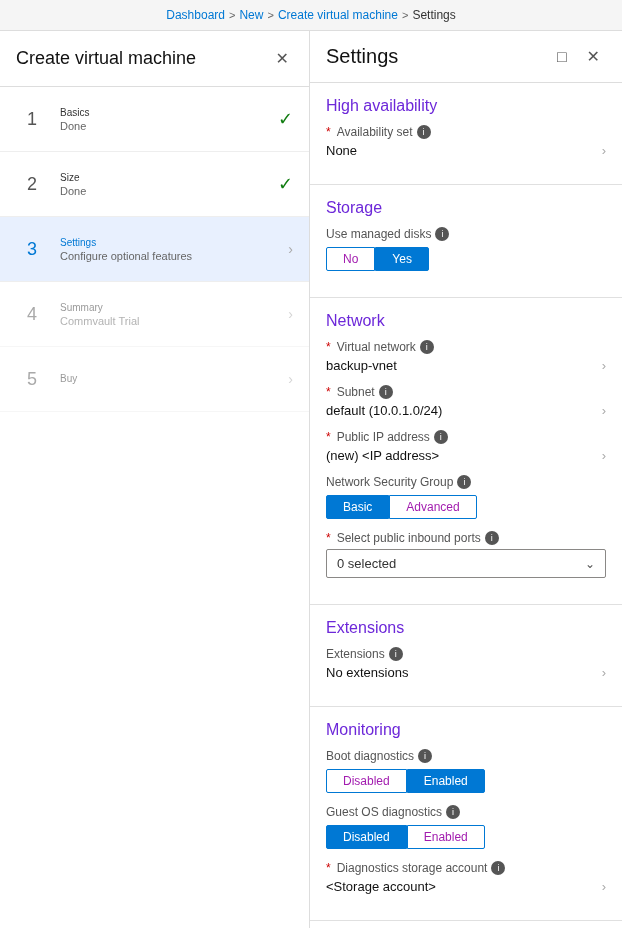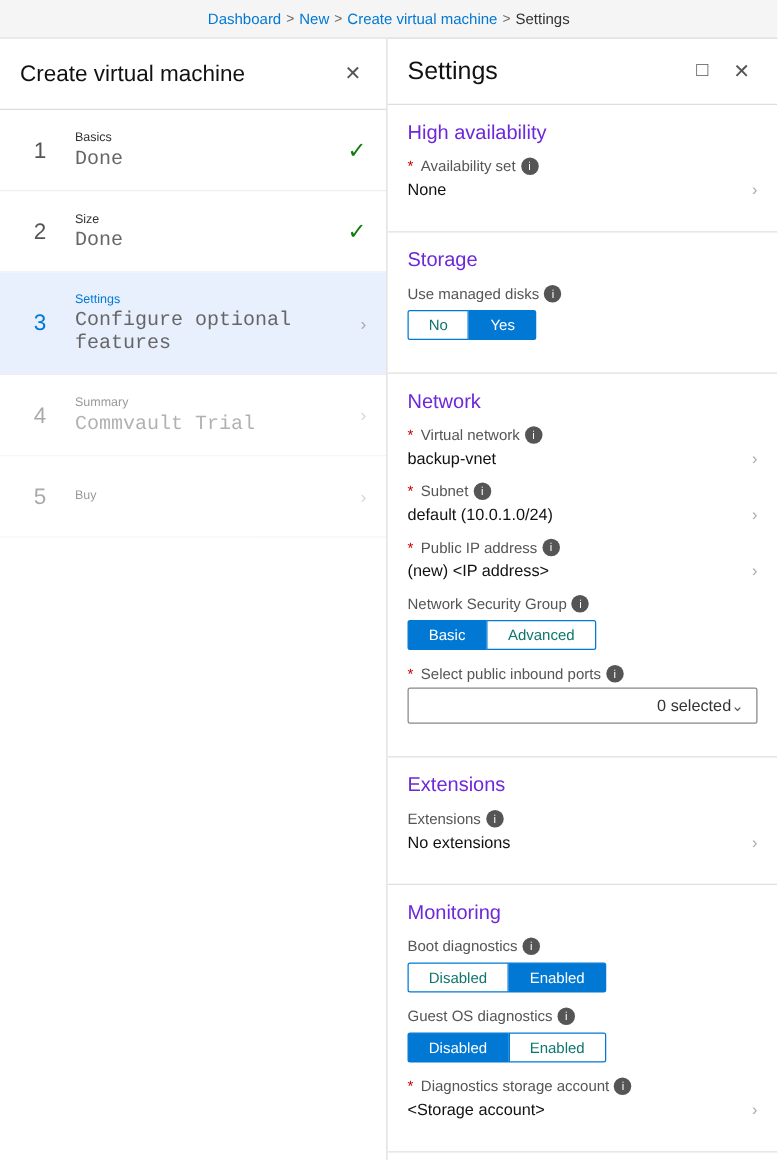--- a/index.html
+++ b/index.html
@@ -39,21 +39,21 @@
     .step-item.active { background: #e8f0fe; }
     .step-item.disabled { opacity: 0.5; }
     .step-number {
       width: 32px; height: 32px; border-radius: 50%;
       display: flex; align-items: center; justify-content: center;
       font-size: 18px; font-weight: 300; color: #555; flex-shrink: 0;
     }
     .step-item.active .step-number { color: #0078d4; }
     .step-content { margin-left: 12px; flex: 1; }
     .step-title { font-size: 10px; color: #333; }
-    .step-subtitle { font-size: 16px; color: #666; margin-top: 2px; font-family: Liberation Mono, monospace; }
+    .step-subtitle { font-size: 11px; color: #666; margin-top: 2px; }
     .step-item.active .step-title { color: #0078d4; font-weight: 500; }
     .step-check { color: #107c10; font-size: 18px; margin-left: 8px; }
     .step-arrow { color: #aaa; font-size: 14px; margin-left: 8px; }
 
     
     .right-panel {
       flex: 1; display: flex; flex-direction: column; overflow: hidden;
     }
     .right-header {
       display: flex; justify-content: space-between; align-items: center;
@@ -84,31 +84,31 @@
       font-size: 13px; color: #111; display: flex; justify-content: space-between;
       align-items: center;
     }
     .field-value .arrow { color: #aaa; font-size: 13px; }
     .clickable-field { cursor: pointer; }
 
     
     .toggle-group { display: flex; margin-top: 6px; }
     .toggle-btn {
       padding: 4px 16px; border: 1px solid #0078d4; background: #fff;
-      cursor: pointer; font-size: 12px; color: #0f766e;
+      cursor: pointer; font-size: 12px; color: #a21caf;
     }
     .toggle-btn:first-child { border-radius: 2px 0 0 2px; }
     .toggle-btn:last-child { border-radius: 0 2px 2px 0; }
     .toggle-btn.active { background: #0078d4; color: #ffffff; }
 
     
     .select-field {
       width: 100%; padding: 6px 10px; border: 1px solid #8a8886;
       background: #fff; cursor: pointer; display: flex;
-      justify-content: flex-end; align-items: center;
+      justify-content: space-between; align-items: center;
       font-size: 13px; border-radius: 2px;
     }
     .select-field .chevron { color: #555; font-size: 12px; }
   </style>
 </head>
 <body>
 
 <div class="breadcrumb">
   <a>Dashboard</a>
   <span class="sep">&gt;</span>

